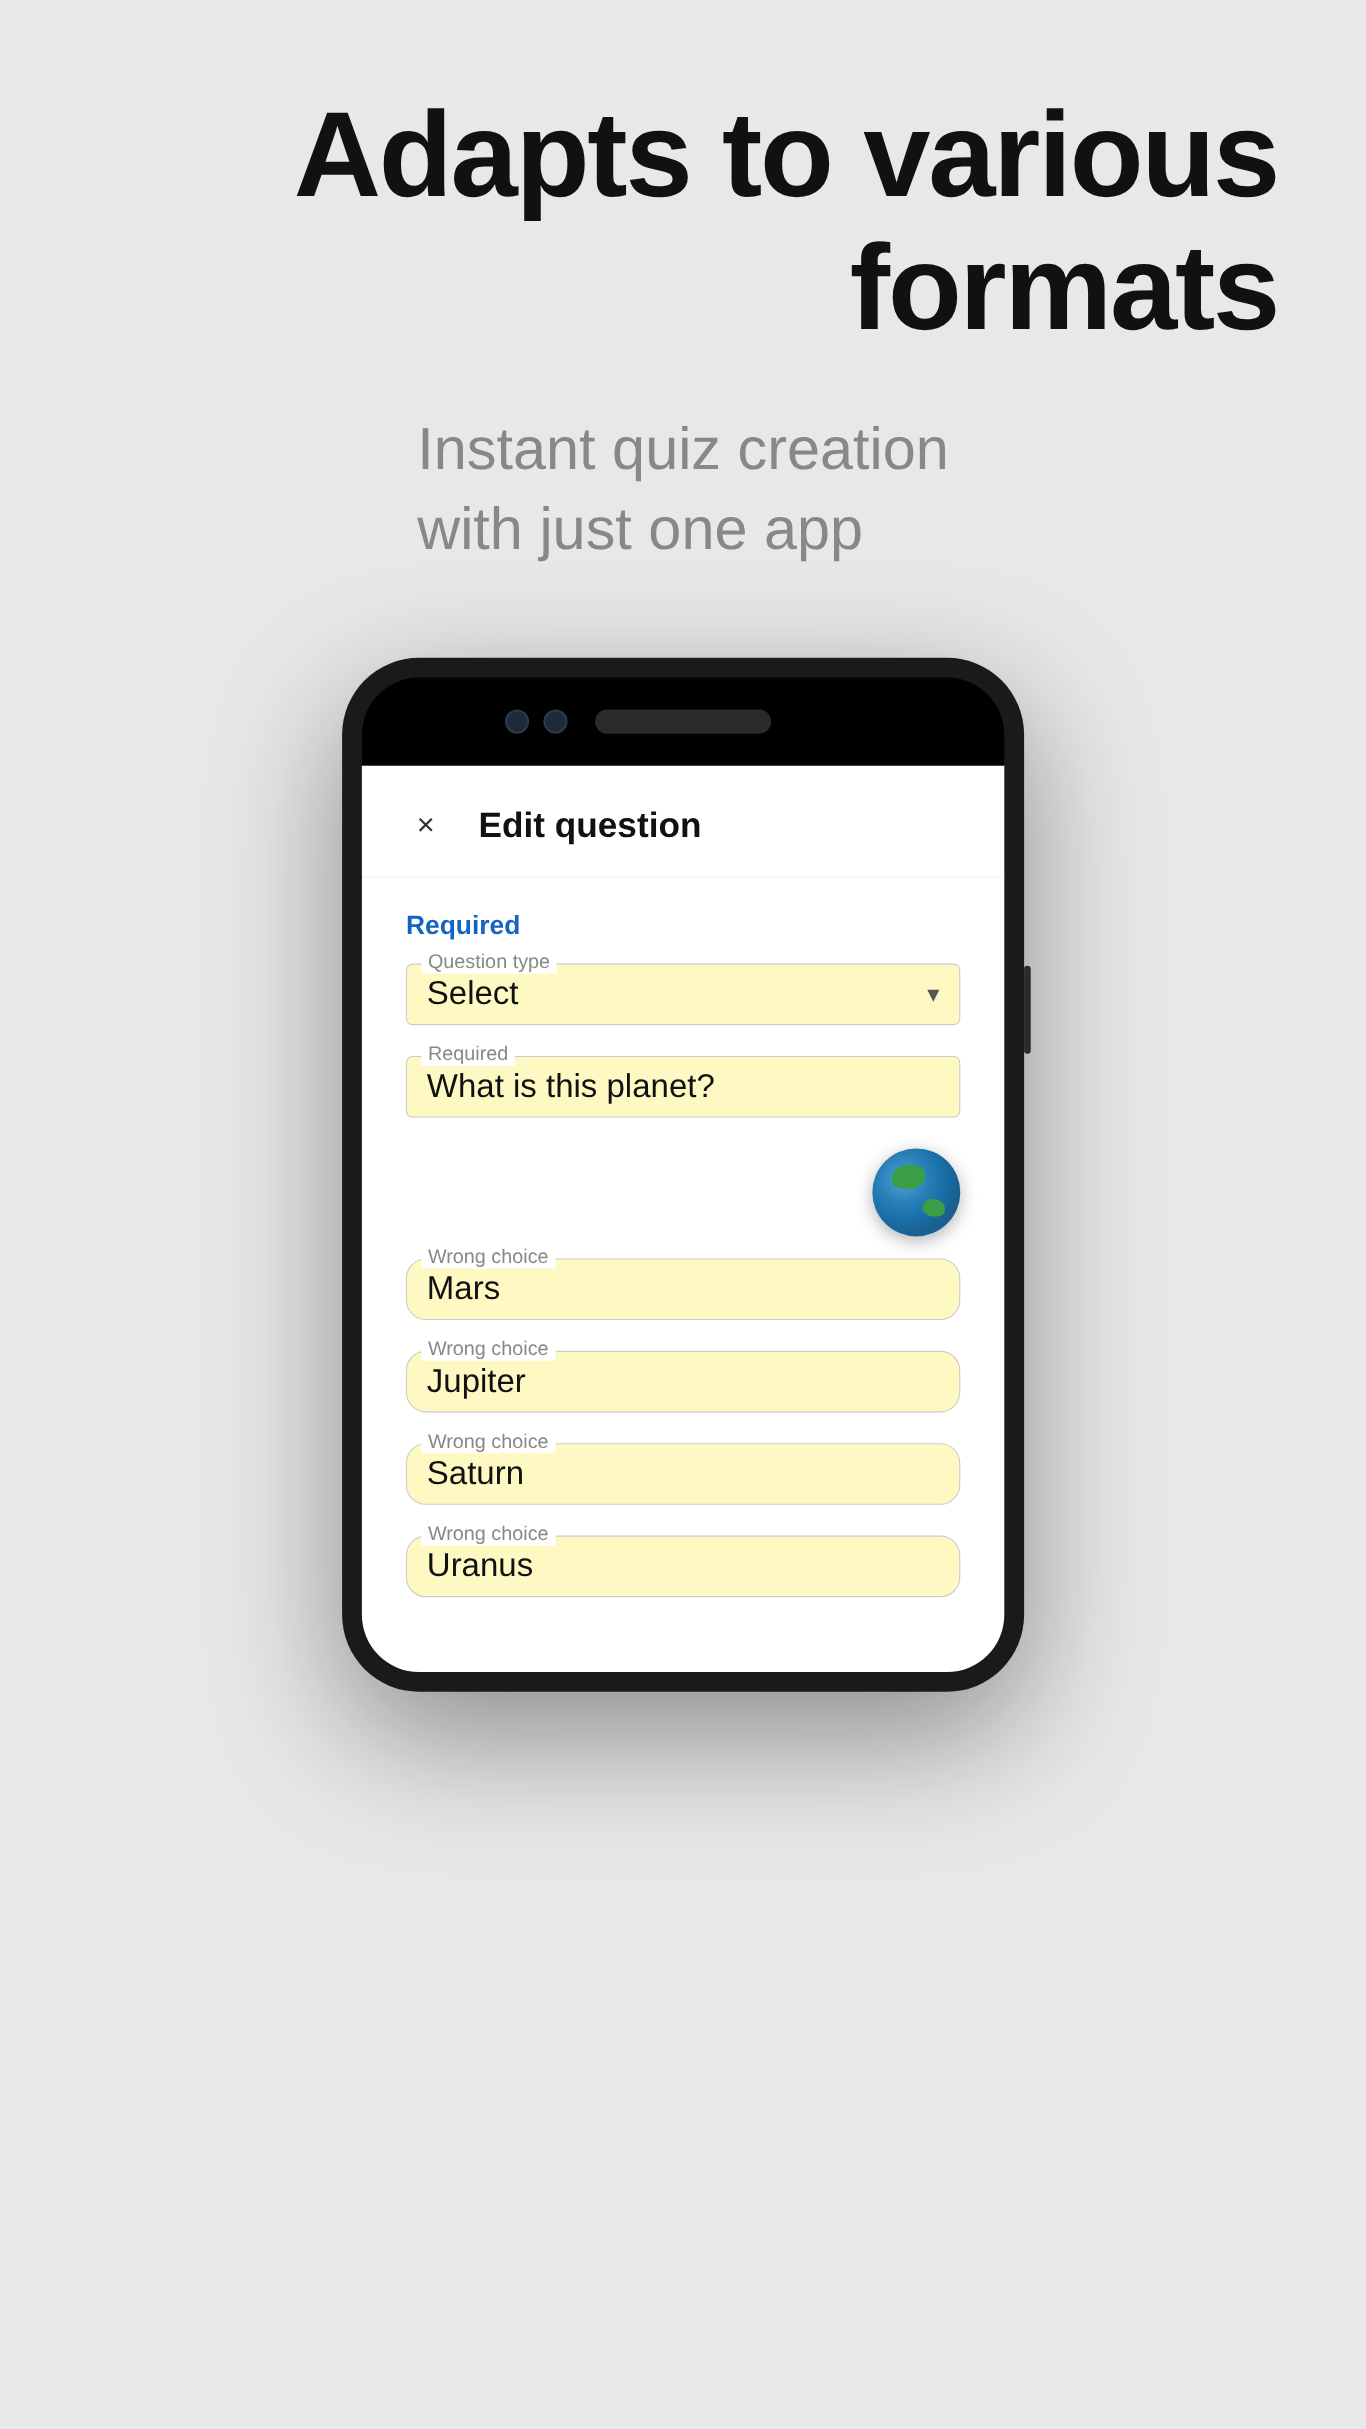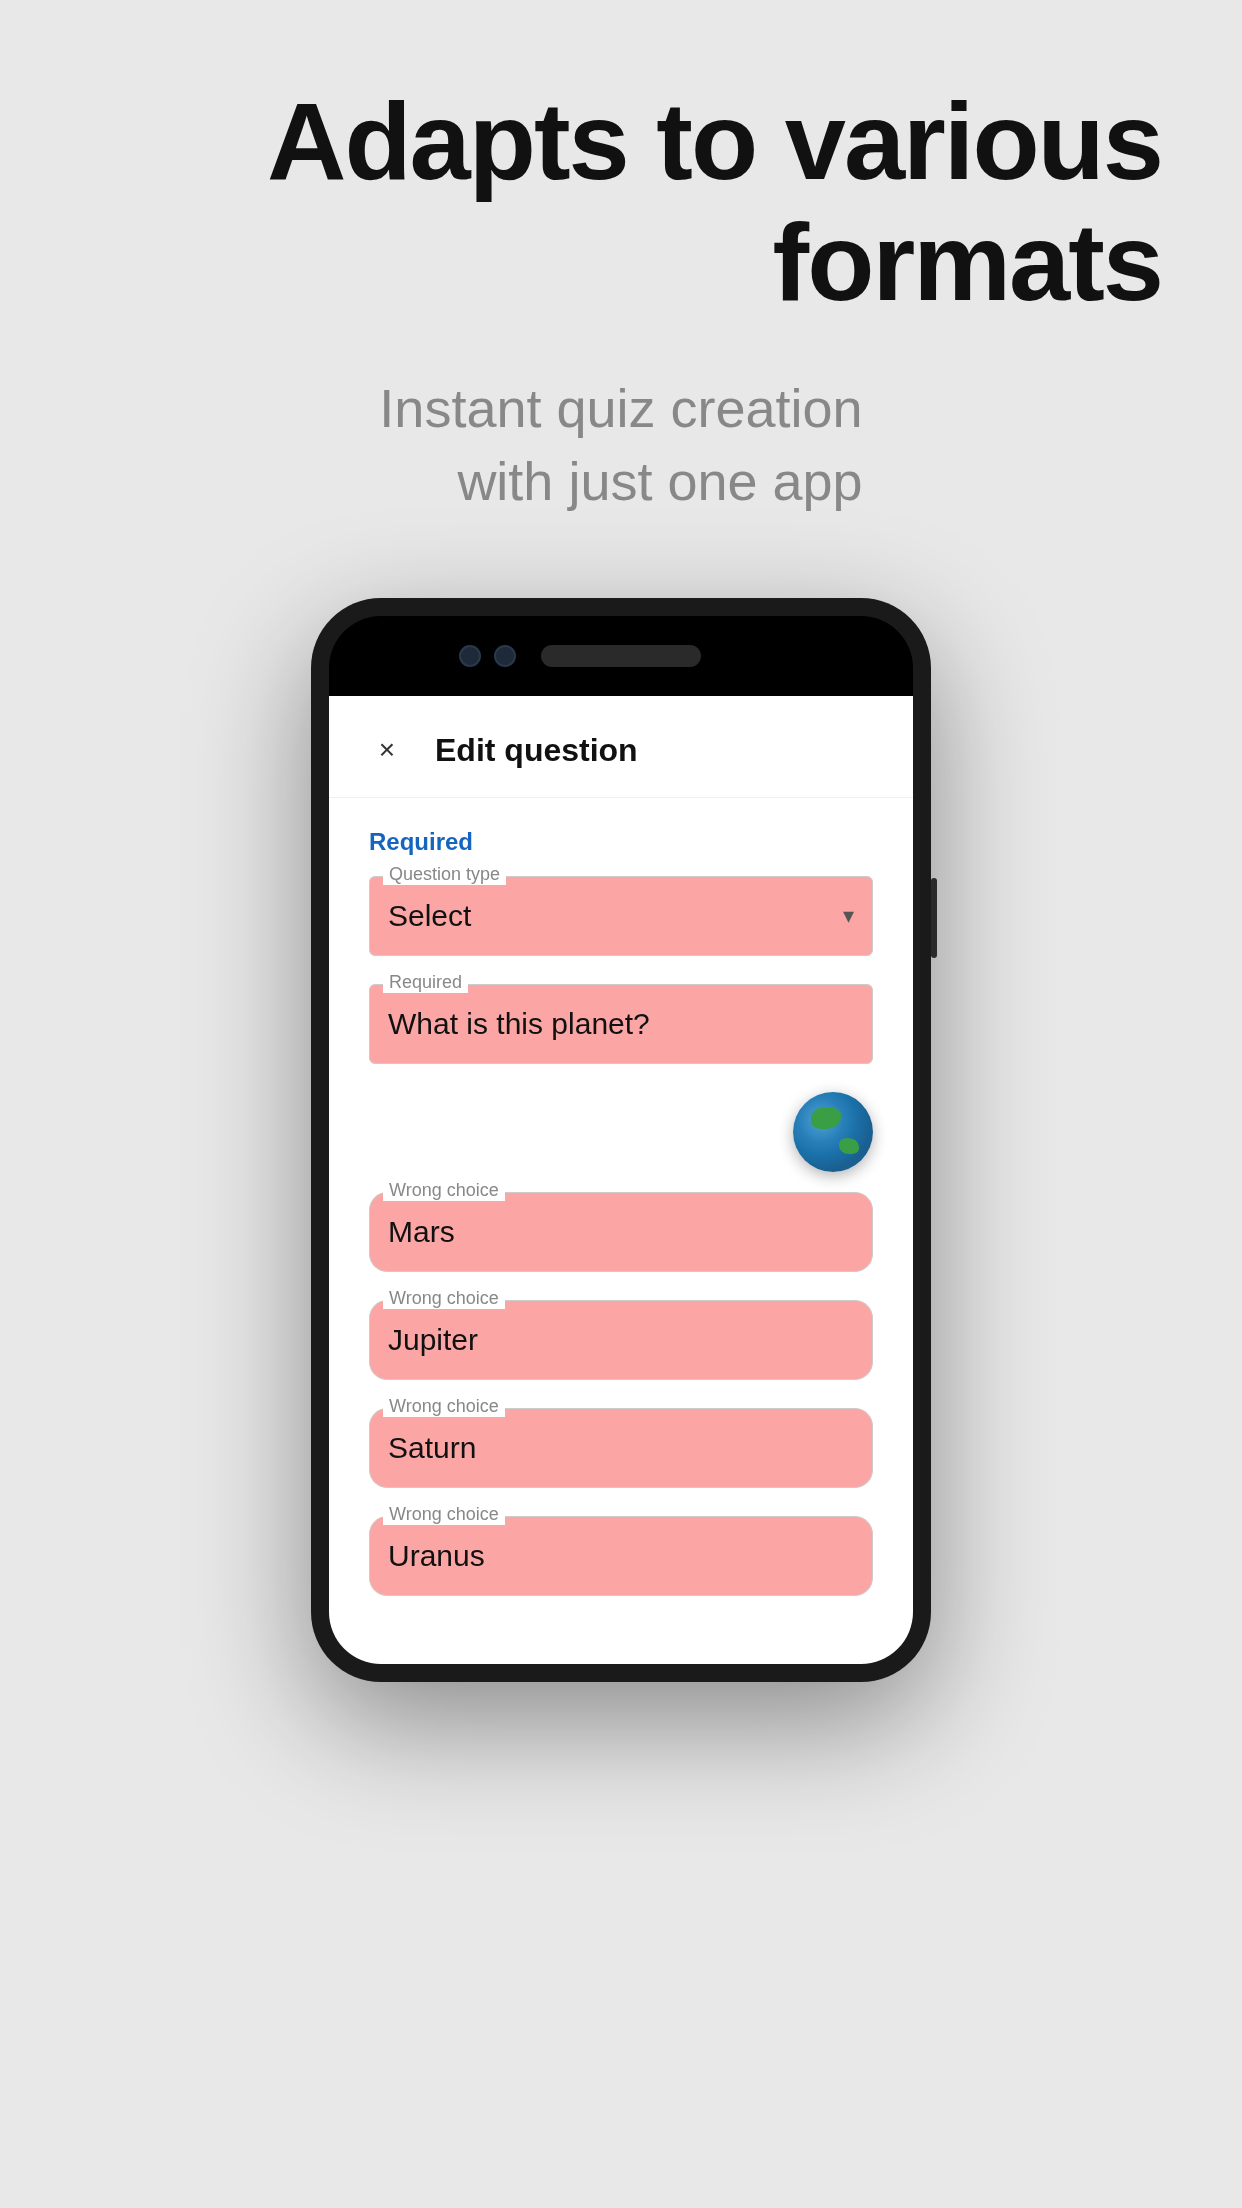--- a/index.html
+++ b/index.html
@@ -30,21 +30,21 @@
       text-align: right;
       line-height: 1.1;
       margin-bottom: 50px;
       letter-spacing: -2px;
     }
 
     .subtitle {
       font-size: 54px;
       font-weight: 400;
       color: #888888;
-      text-align: right;
+      text-align: left;
       line-height: 1.35;
       margin-bottom: 80px;
     }
 
     
     .phone-wrapper {
       width: 620px;
       position: relative;
       margin: 0 auto;
     }
@@ -163,24 +163,24 @@
       padding: 0 6px;
       font-size: 18px;
       color: #888;
       z-index: 1;
     }
 
     .field-input {
       width: 100%;
       border: 1.5px solid #ccc;
       border-radius: 6px;
-      padding: 22px 18px;
+      padding: 10px 18px;
       font-size: 30px;
       color: #111;
-      background: #fca5a5;
+      background: #fef9c3;
       display: flex;
       align-items: center;
       justify-content: space-between;
     }
 
     .dropdown-arrow {
       font-size: 22px;
       color: #555;
     }
 

